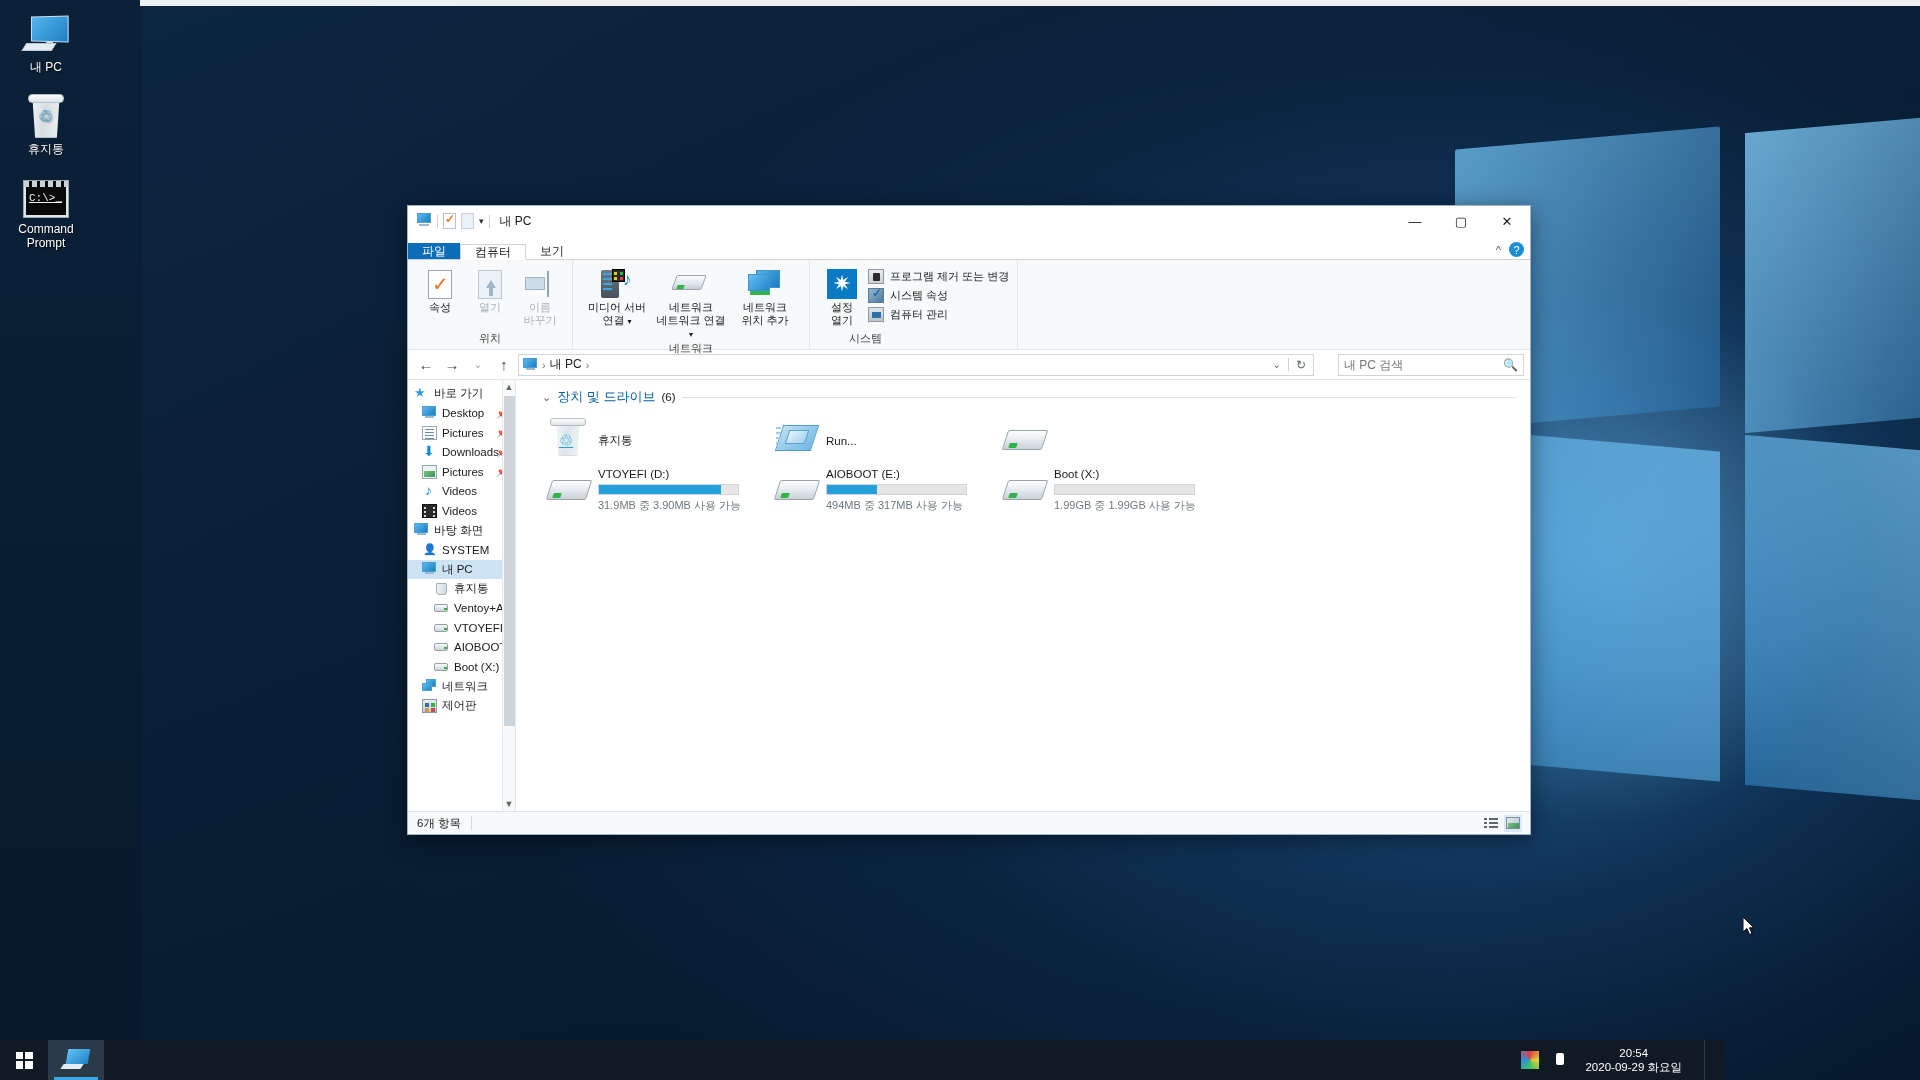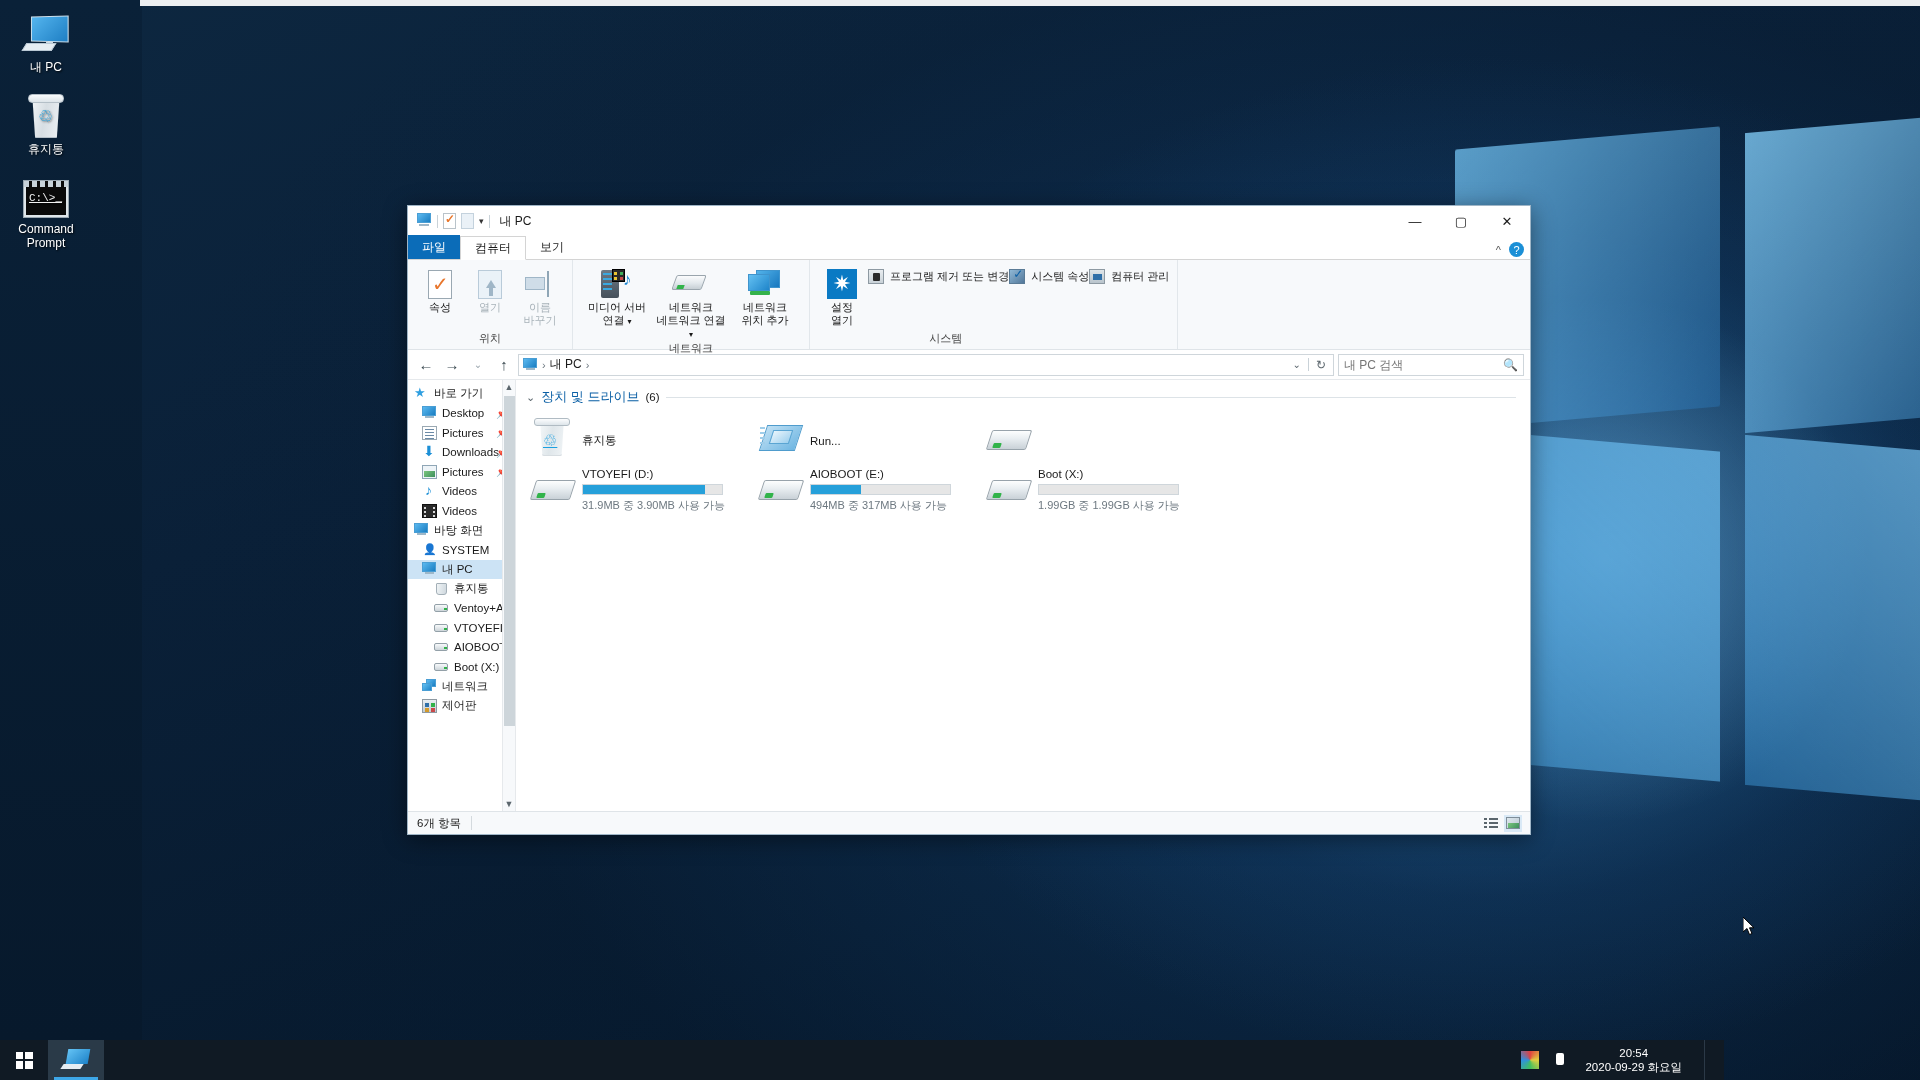--- a/index.html
+++ b/index.html
@@ -101,21 +101,21 @@
   .doc-chk { width:13px; height:16px; background:#fff; border:1px solid #b9c3ca; position:relative; }
   .doc-chk::after { content:"✓"; position:absolute; left:1px; top:-2px; font-size:12px; color:#e8762c; font-weight:bold;}
   .doc-blank { width:13px; height:16px; background:#eaf1f7; border:1px solid #c4d2dd; }
   .qat-caret { font-size:9px; color:#333; }
   #win-title { margin-left:10px; font-size:12px; color:#1a1a1a; }
   #wincontrols { position:absolute; right:0; top:0; display:flex; height:30px; }
   .wc { width:46px; height:30px; display:flex; align-items:center; justify-content:center; font-size:13px; color:#1a1a1a; }
 
   
   #tabs { height: 24px; background:#fff; display:flex; align-items:flex-end; position:relative; border-bottom: 1px solid #d4d4d4; }
-  .tab { height:24px; padding: 0 14px; display:flex; align-items:center; font-size:12px; color:#1a1a1a; }
+  .tab { height:16px; padding: 0 14px; display:flex; align-items:center; font-size:12px; color:#1a1a1a; }
   #tab-file { background:#0b6cb8; color:#fff; font-weight:normal; }
   #tab-computer { background:#fff; border:1px solid #d4d4d4; border-bottom:1px solid #fff;
                   position:relative; top:1px; }
   #ribbon-right { position:absolute; right:6px; bottom:2px; display:flex; align-items:center; gap:8px; }
   .chev-up { font-size:11px; color:#555; }
   .help-q { width:15px; height:15px; border-radius:50%; background:#1b8fd6; color:#fff;
             font-size:11px; display:flex; align-items:center; justify-content:center; }
 
   
   #ribbon { height: 90px; background:#f7f9fb; border-bottom:1px solid #dfe4e8; display:flex; position:relative; }
@@ -173,27 +173,27 @@
   .navbtn.on { color:#3a4950; }
   #crumbbar { flex:1; height:22px; border:1px solid #cfd6db; background:#fff; display:flex; align-items:center;
               padding:0 4px; gap:4px; }
   .crumb { font-size:12px; color:#1a1a1a; }
   .crumb-sep { color:#6d7880; font-size:11px; }
   .crumb-ico { width:15px;height:13px;position:relative; }
   .crumb-ico i{position:absolute;left:0;top:0;width:14px;height:10px;background:linear-gradient(135deg,#5bb9f0,#1b7ec2);border:1px solid #4a9ed4;}
   .crumb-ico b{position:absolute;left:3px;top:10px;width:9px;height:2px;background:#9fb8c9;}
   #crumb-end { margin-left:auto; display:flex; align-items:center; gap:7px; color:#5b666d; padding-right:3px; }
   #searchbox { width:186px; height:22px; border:1px solid #cfd6db; display:flex; align-items:center;
-               padding:0 5px; background:#fff; margin-left:2px; }
+               padding:0 5px; background:#fff; margin-left:22px; }
   #searchbox input { border:none; outline:none; flex:1; font-size:12px; color:#6d7880;
                      font-family:"Liberation Sans", sans-serif; background:transparent; }
   .mag { color:#4a5b66; font-size:12px; }
 
   
-  #body { flex:1; display:flex; background:#fff; overflow:hidden; }
+  #body { flex:1; display:flex; background:#fff; overflow:hidden;gap:16px; }
 
   
   #sidebar { width:108px; background:#fff; border-right:1px solid #e6e9ec; position:relative;
              padding-top:4px; font-size:11.5px; overflow:hidden; }
   .nav { display:flex; align-items:center; height:19.5px; gap:5px; white-space:nowrap; position:relative; }
   .nav.sel { background:#cce3f5; }
   .nav .lbl { color:#1a1a1a; }
   .nav .pin { position:absolute; right:6px; color:#9aa5ad; font-size:10px; }
   .ind0 { padding-left:6px; }
   .ind1 { padding-left:14px; }
@@ -442,21 +442,21 @@
 
     <div class="rgroup" style="min-width:180px;">
       <div class="rbtns">
         <div class="rbtn">
           <span class="ri">
               <span class="ic-gear"></span>
             </span>
           <span>설정</span>
           <span>열기</span>
         </div>
-        <div style="display:flex;flex-direction:row;padding-top:3px;">
+        <div style="display:flex;flex-direction:column;padding-top:3px;">
           <div class="sysrow">
             <span class="si si-prog"></span>
             <span>프로그램 제거 또는 변경</span>
           </div>
           <div class="sysrow">
             <span class="si si-sys"></span>
             <span>시스템 속성</span>
           </div>
           <div class="sysrow">
             <span class="si si-mgmt"></span>

